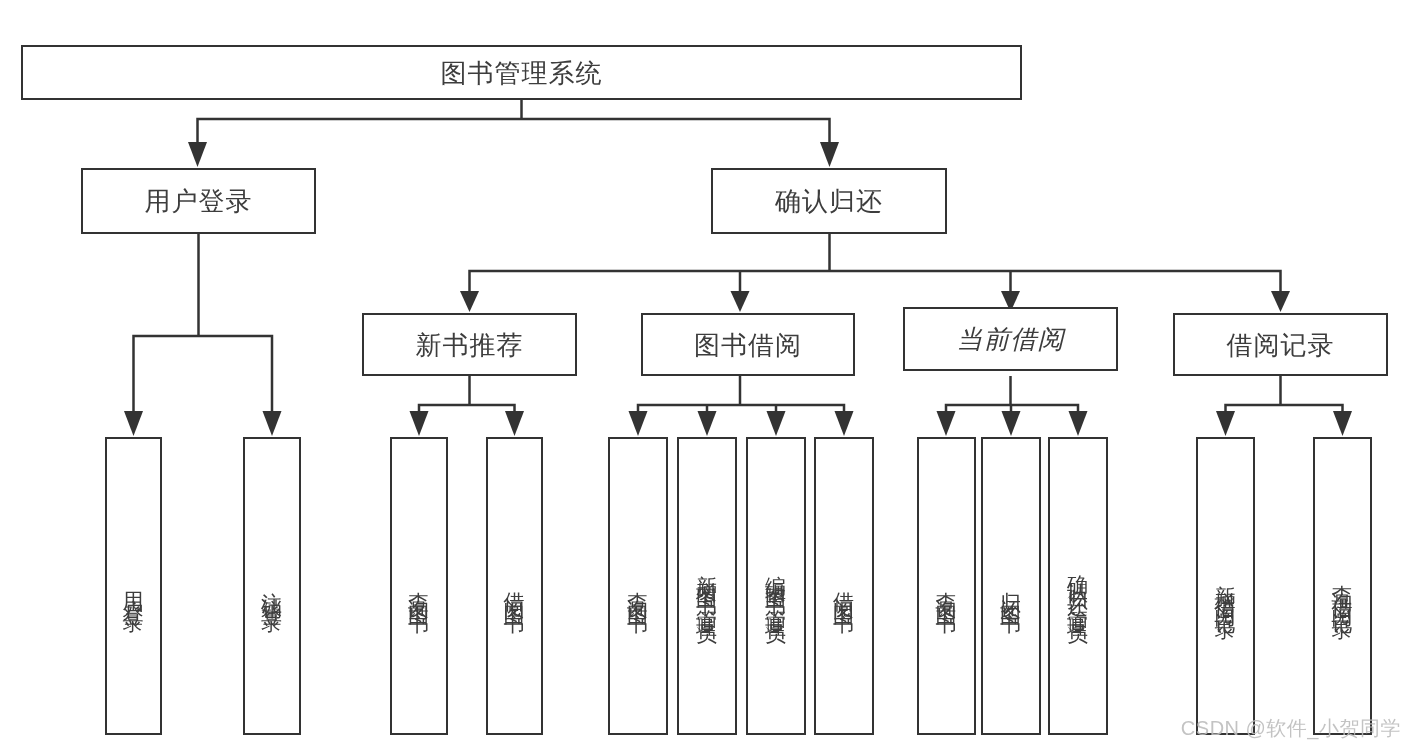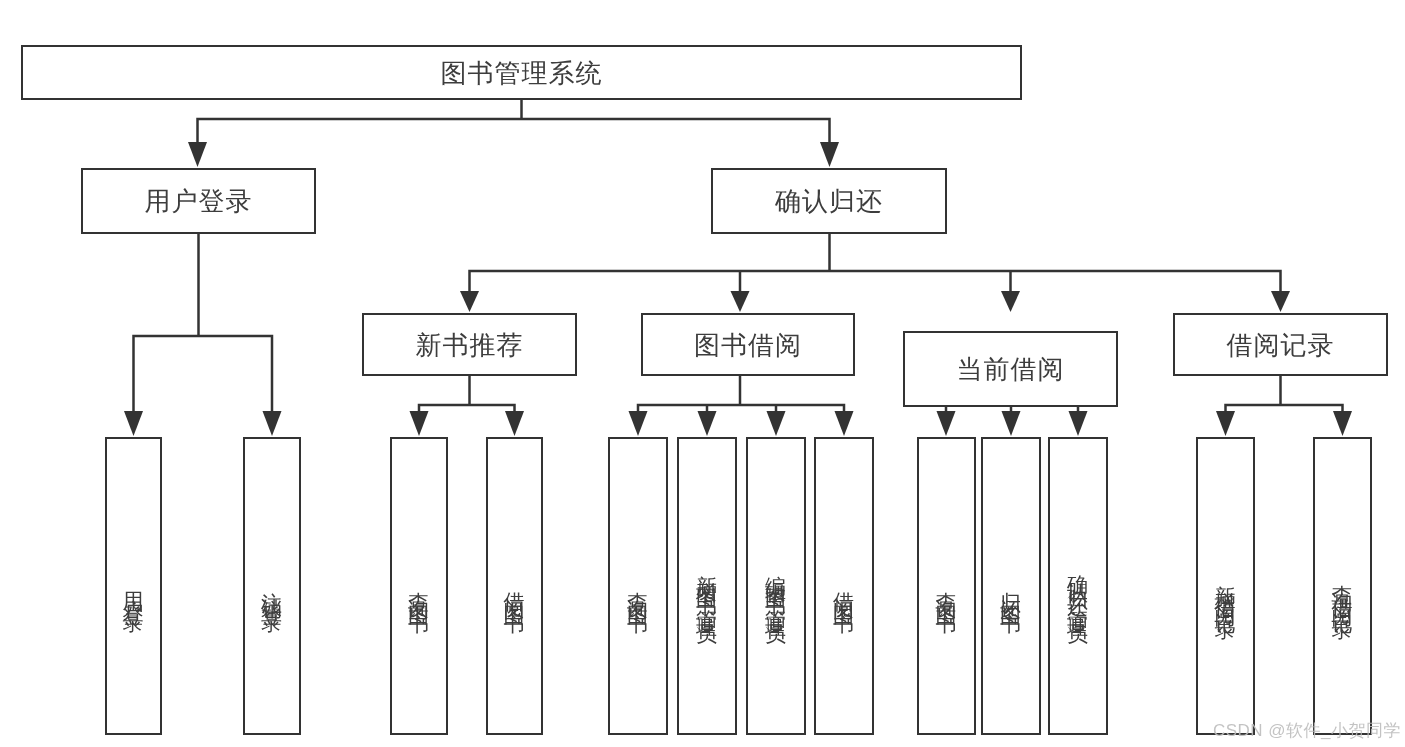--- a/index.html
+++ b/index.html
@@ -51,21 +51,21 @@
     stroke-width: 2.5;
   }
   #connectors polygon {
     fill: #333333;
     stroke: none;
   }
   .watermark {
     position: absolute;
     right: 4px;
     bottom: 5px;
-    font-size: 17px;
+    font-size: 20px;
     color: #bdbdbd;
     letter-spacing: 0.5px;
     z-index: 10;
     opacity: 0.9;
   }
 </style>
 </head>
 <body>
 
 <div id="stage">
@@ -129,21 +129,21 @@
   <div class="node h-node" style="left:711px; top:168px; width:236px; height:66px;">
     <span>确认归还</span>
   </div>
 
   <div class="node h-node" style="left:362px; top:313px; width:215px; height:63px;">
     <span>新书推荐</span>
   </div>
   <div class="node h-node" style="left:641px; top:313px; width:214px; height:63px;">
     <span>图书借阅</span>
   </div>
-  <div class="node h-node" style="left:903px; top:331px; width:215px; height:76px;">
+  <div class="node h-node" style="left:903px; top:307px; width:215px; height:64px;font-style:italic;">
     <span>当前借阅</span>
   </div>
   <div class="node h-node" style="left:1173px; top:313px; width:215px; height:63px;">
     <span>借阅记录</span>
   </div>
 
   <div class="node v-node" style="left:105px; top:437px; width:57px; height:298px;">
     <span>用户登录</span>
   </div>
   <div class="node v-node" style="left:243px; top:437px; width:58px; height:298px;">

